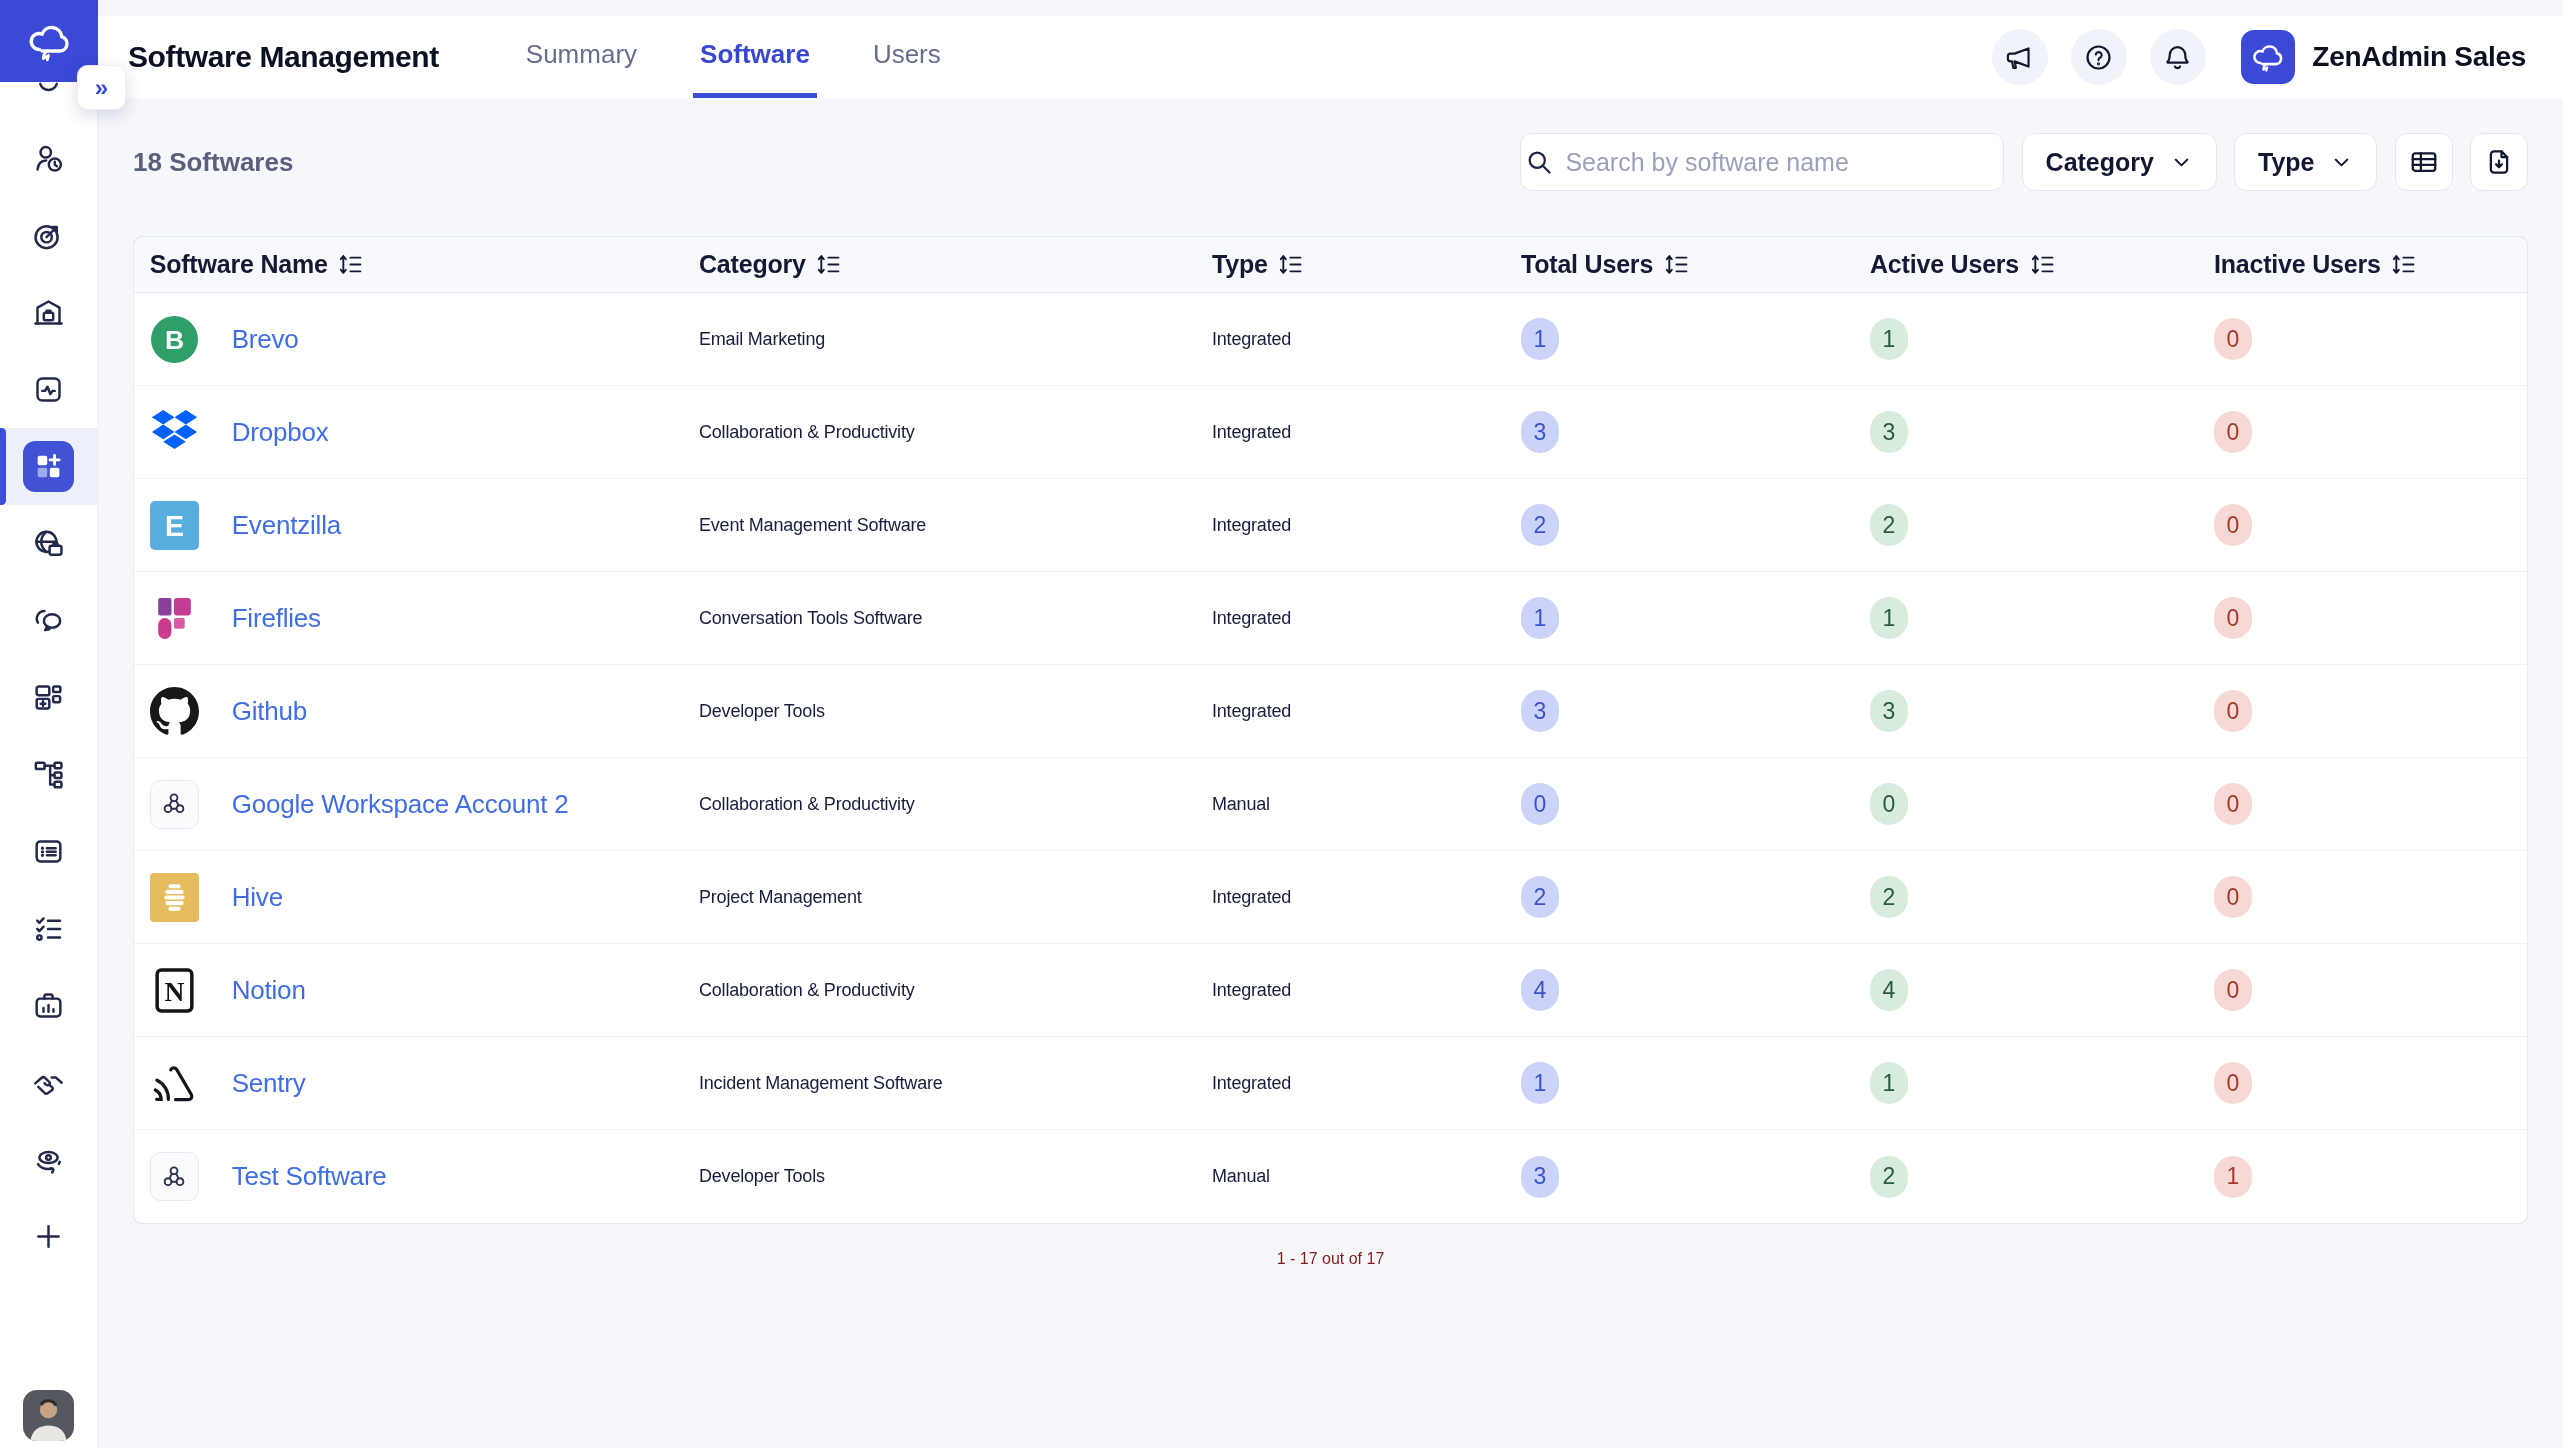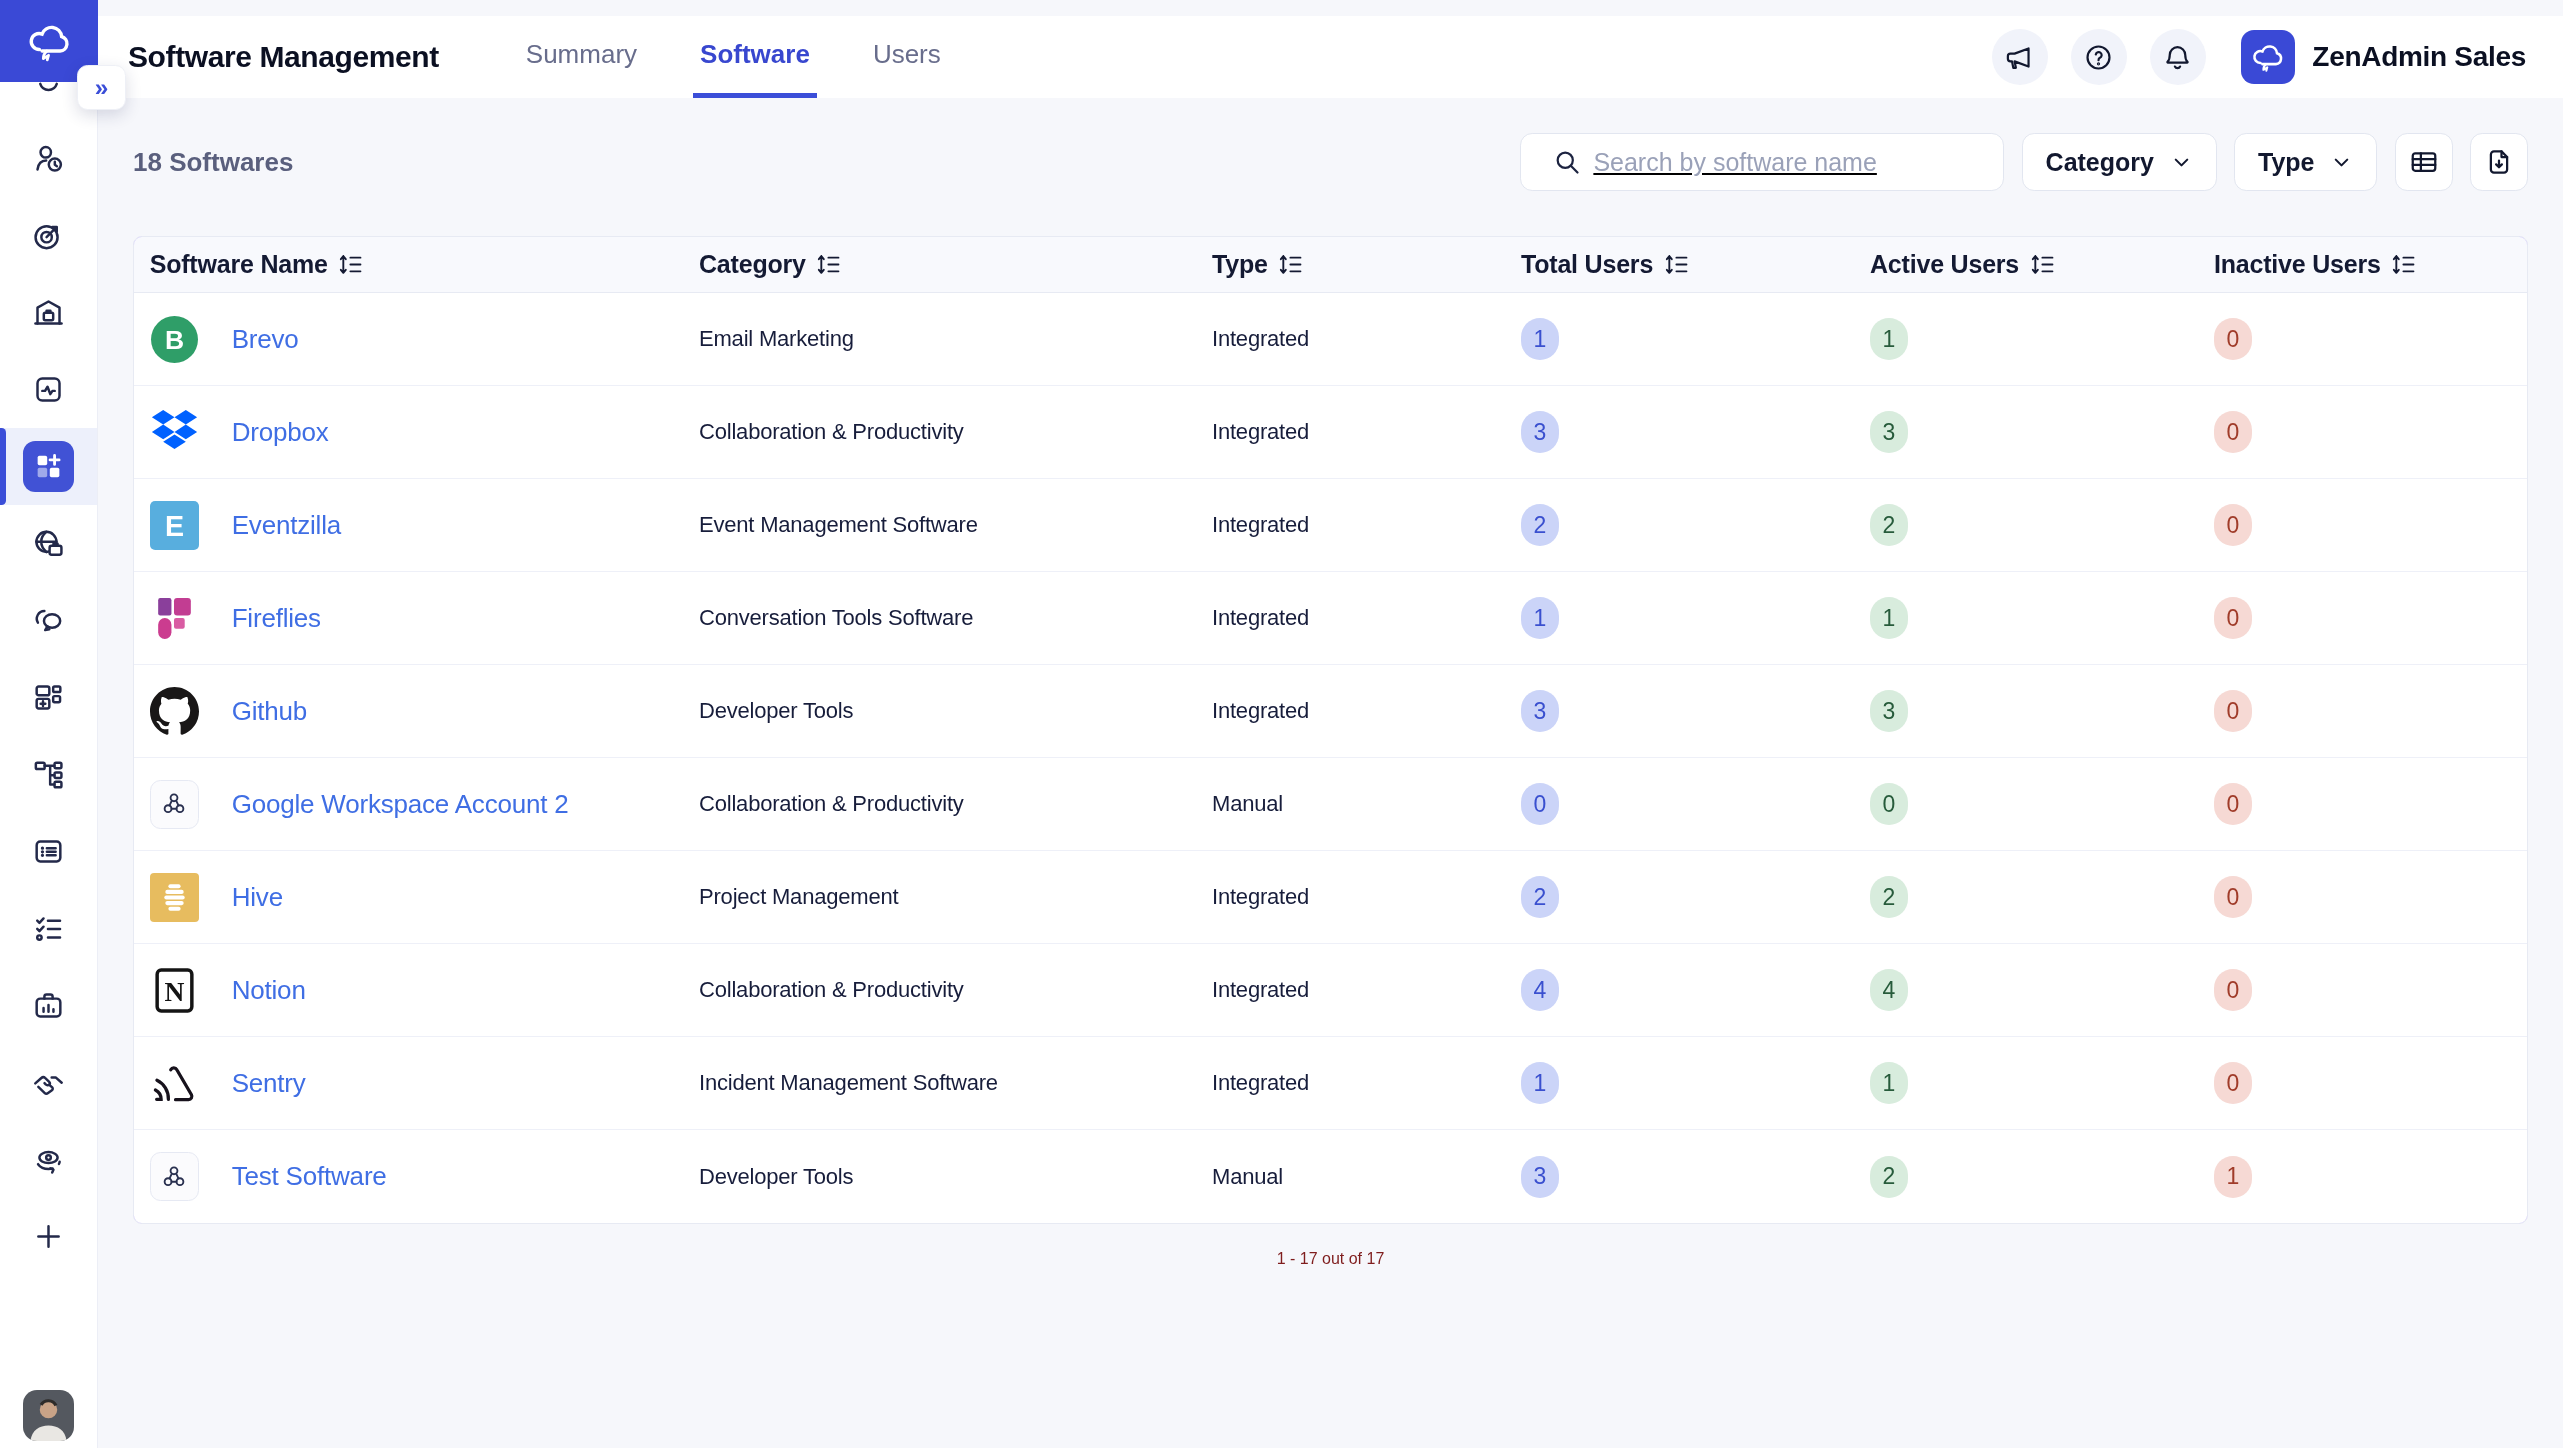--- a/index.html
+++ b/index.html
@@ -37,21 +37,21 @@
   
   .main { position:absolute; left:98px; top:82px; right:0; padding:0 35px; }
   .page-head { display:flex; justify-content:space-between; align-items:center; margin-top:35px; height:63px; }
   .page-title { font-size:30px; font-weight:700; color:#595e7c; letter-spacing:-0.3px; }
   .add-btn { background:#3b4ed8; color:#fff; border:none; height:63px; border-radius:14px; padding:0 30px; font-size:26px; font-weight:600; font-family:inherit; display:flex; align-items:center; gap:15.7px; cursor:pointer; }
   .add-btn svg { width:24.4px; height:24.4px; stroke:#fff; fill:none; stroke-width:2.6; stroke-linecap:round; stroke-linejoin:round; }
 
   .toolbar { display:flex; justify-content:space-between; align-items:center; margin-top:51px; }
   .count { font-size:26px; font-weight:600; color:#5a5f7d; }
   .tools { display:flex; align-items:center; gap:17.4px; }
-  .search { width:484px; height:58px; background:#fff; border:1.7px solid #e2e6f0; border-radius:12.2px; display:flex; align-items:center; padding:0 32px; gap:12.2px;text-decoration:underline; }
+  .search { width:484px; height:58px; background:#fff; border:1.7px solid #e2e6f0; border-radius:12.2px; display:flex; align-items:center; padding:0 4px; gap:12.2px; }
   .search svg { width:28px; height:28px; stroke:#1c2340; fill:none; stroke-width:1.9; stroke-linecap:round; }
   .search input { border:none; outline:none; flex:1; font-size:25px; color:#12182f; font-family:inherit; background:transparent; }
   .search input::placeholder { color:#9aa1b8; }
   .pill { height:58px; background:#fff; border:1.7px solid #e2e6f0; border-radius:12.2px; padding:0 23px; display:flex; align-items:center; gap:15.7px; font-size:25px; font-weight:600; color:#12182f; cursor:pointer; }
   .pill svg { width:23px; height:23px; stroke:#12182f; fill:none; stroke-width:2.2; stroke-linecap:round; stroke-linejoin:round; }
   .sq-btn { width:58px; height:58px; background:#fff; border:1.7px solid #e2e6f0; border-radius:12.2px; display:flex; align-items:center; justify-content:center; cursor:pointer; }
   .sq-btn svg { width:30px; height:30px; stroke:#12182f; fill:none; stroke-width:1.8; stroke-linecap:round; stroke-linejoin:round; }
 
   
   .table-card { margin-top:45px; background:#c4b5fd; border:1.7px solid #e7eaf3; border-radius:8.7px; overflow:hidden; }
@@ -61,21 +61,21 @@
   .th:first-child { padding-left:15.7px; }
   .th svg { width:26px; height:23px; stroke:#141a33; fill:none; stroke-width:1.6; stroke-linecap:round; stroke-linejoin:round; }
   .trow { height:93px; border-bottom:1.7px solid #eef0f8; background:#fff; }
   .trow:last-child { border-bottom:none; }
   .name-cell { display:flex; align-items:center; gap:33px; padding-left:15.7px; }
   .logo { width:49px; height:49px; display:flex; align-items:center; justify-content:center; flex:0 0 49px; }
   .logo svg { width:49px; height:49px; }
   .logo--placeholder { border:1.7px solid #e6e9f3; border-radius:10.5px; background:#fbfbfd; }
   .logo--placeholder svg { width:30px; height:30px; }
   .sw-link { font-size:26px; color:#3f6ee4; font-weight:500; text-decoration:none; cursor:pointer; letter-spacing:-0.2px; }
-  .cell-text { font-size:22px; color:#171d3b; letter-spacing:-0.2px; }
+  .cell-text { font-size:18px; color:#171d3b; letter-spacing:-0.2px; }
   .badge { min-width:38px; height:42px; padding:0 8.7px; border-radius:871px; display:inline-flex; align-items:center; justify-content:center; font-size:23px; font-weight:500; }
   .badge.total { background:#cbd4f8; color:#3a50cf; }
   .badge.active { background:#d8ecdd; color:#275b3b; }
   .badge.inactive { background:#f6d9d4; color:#a03c2a; }
 
   .pagination { text-align:center; margin-top:26px; font-size:16px; color:#7f1d1d; }
 </style>
 </head>
 <body>
 

